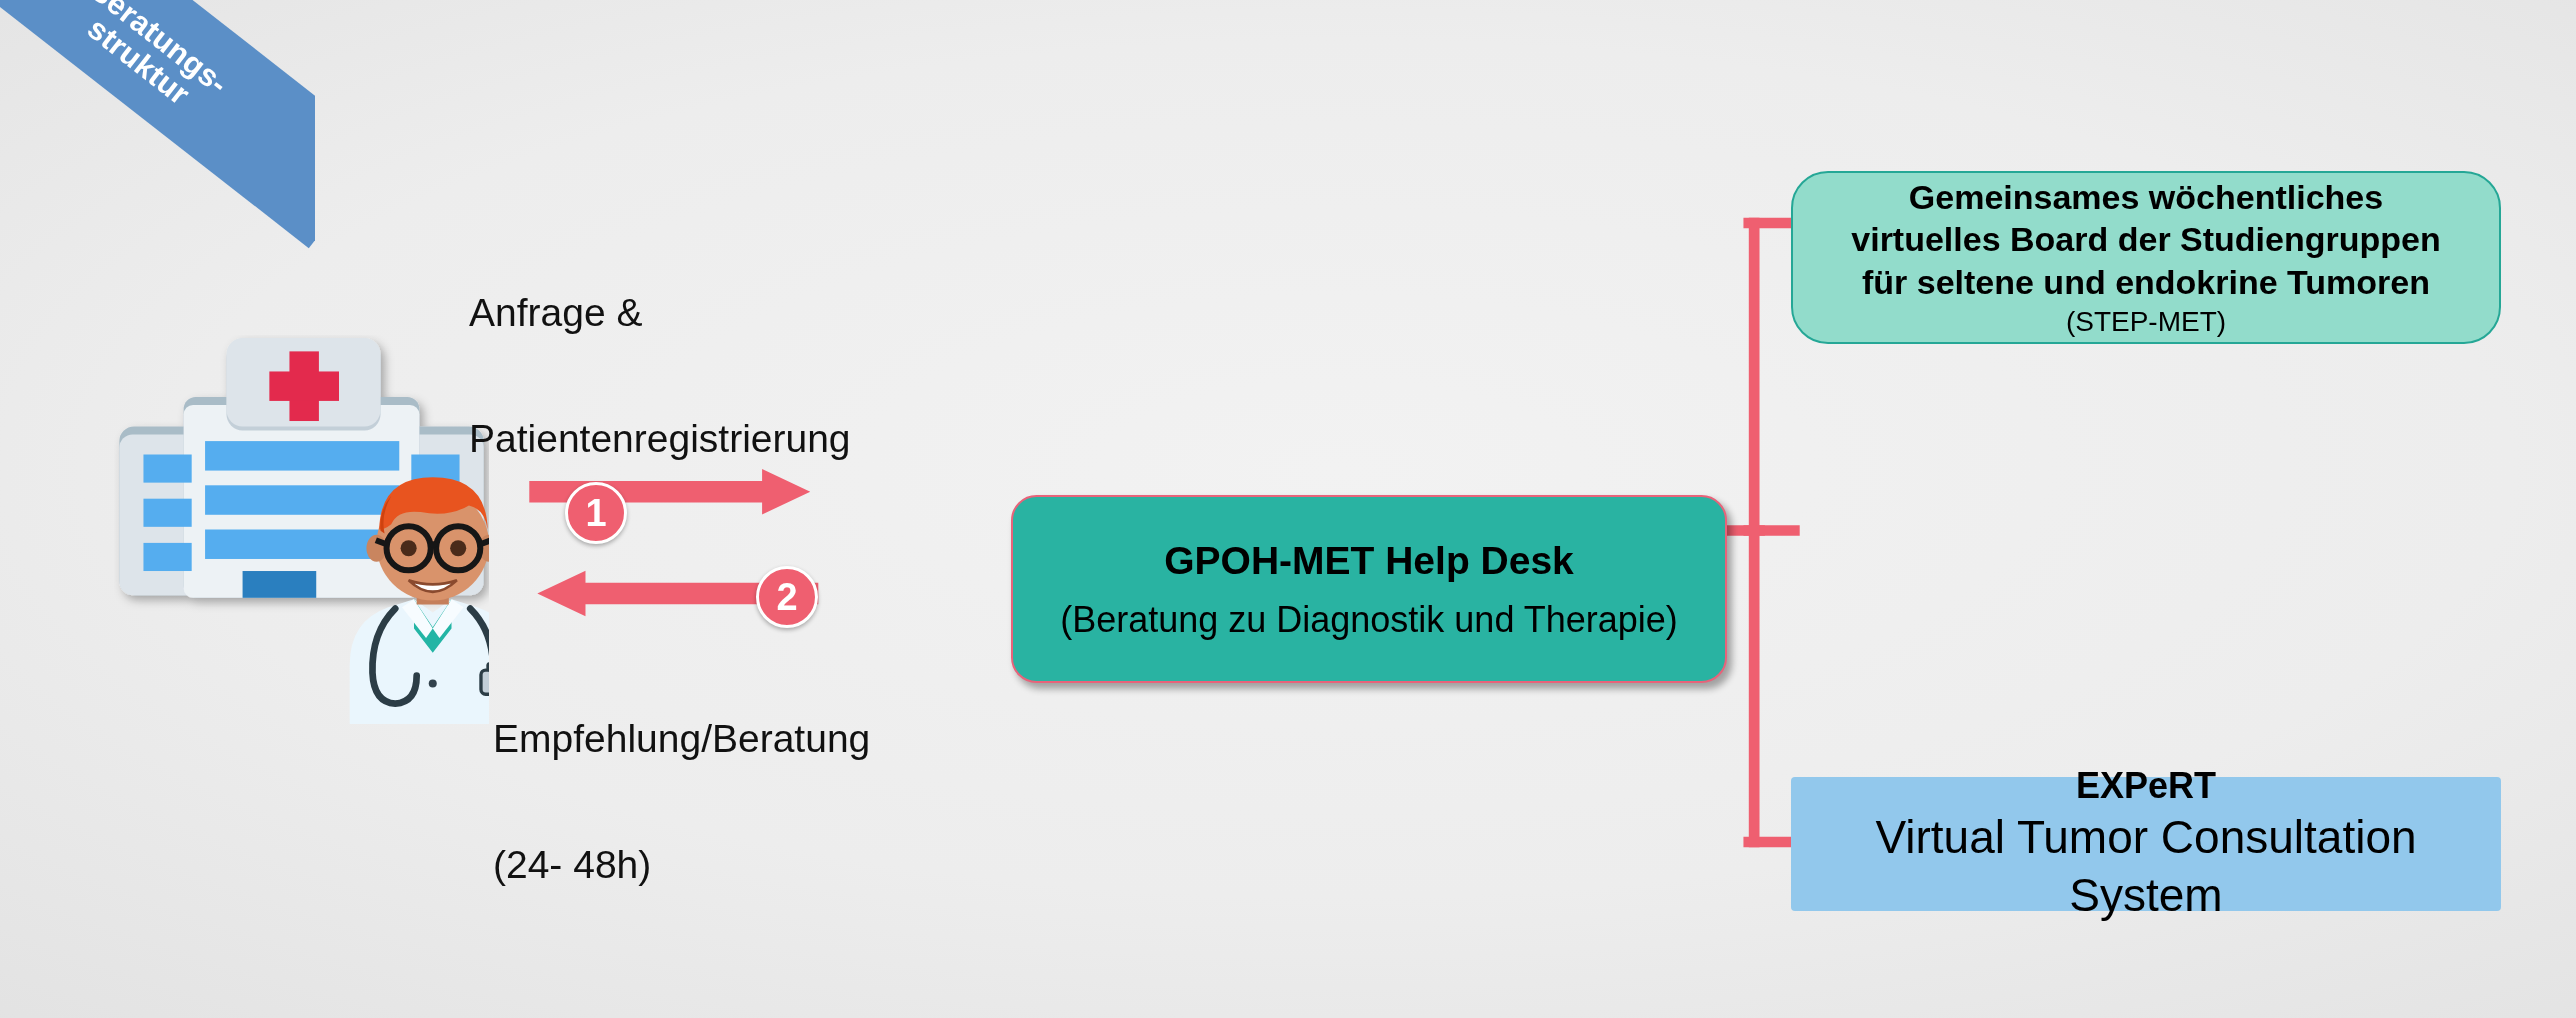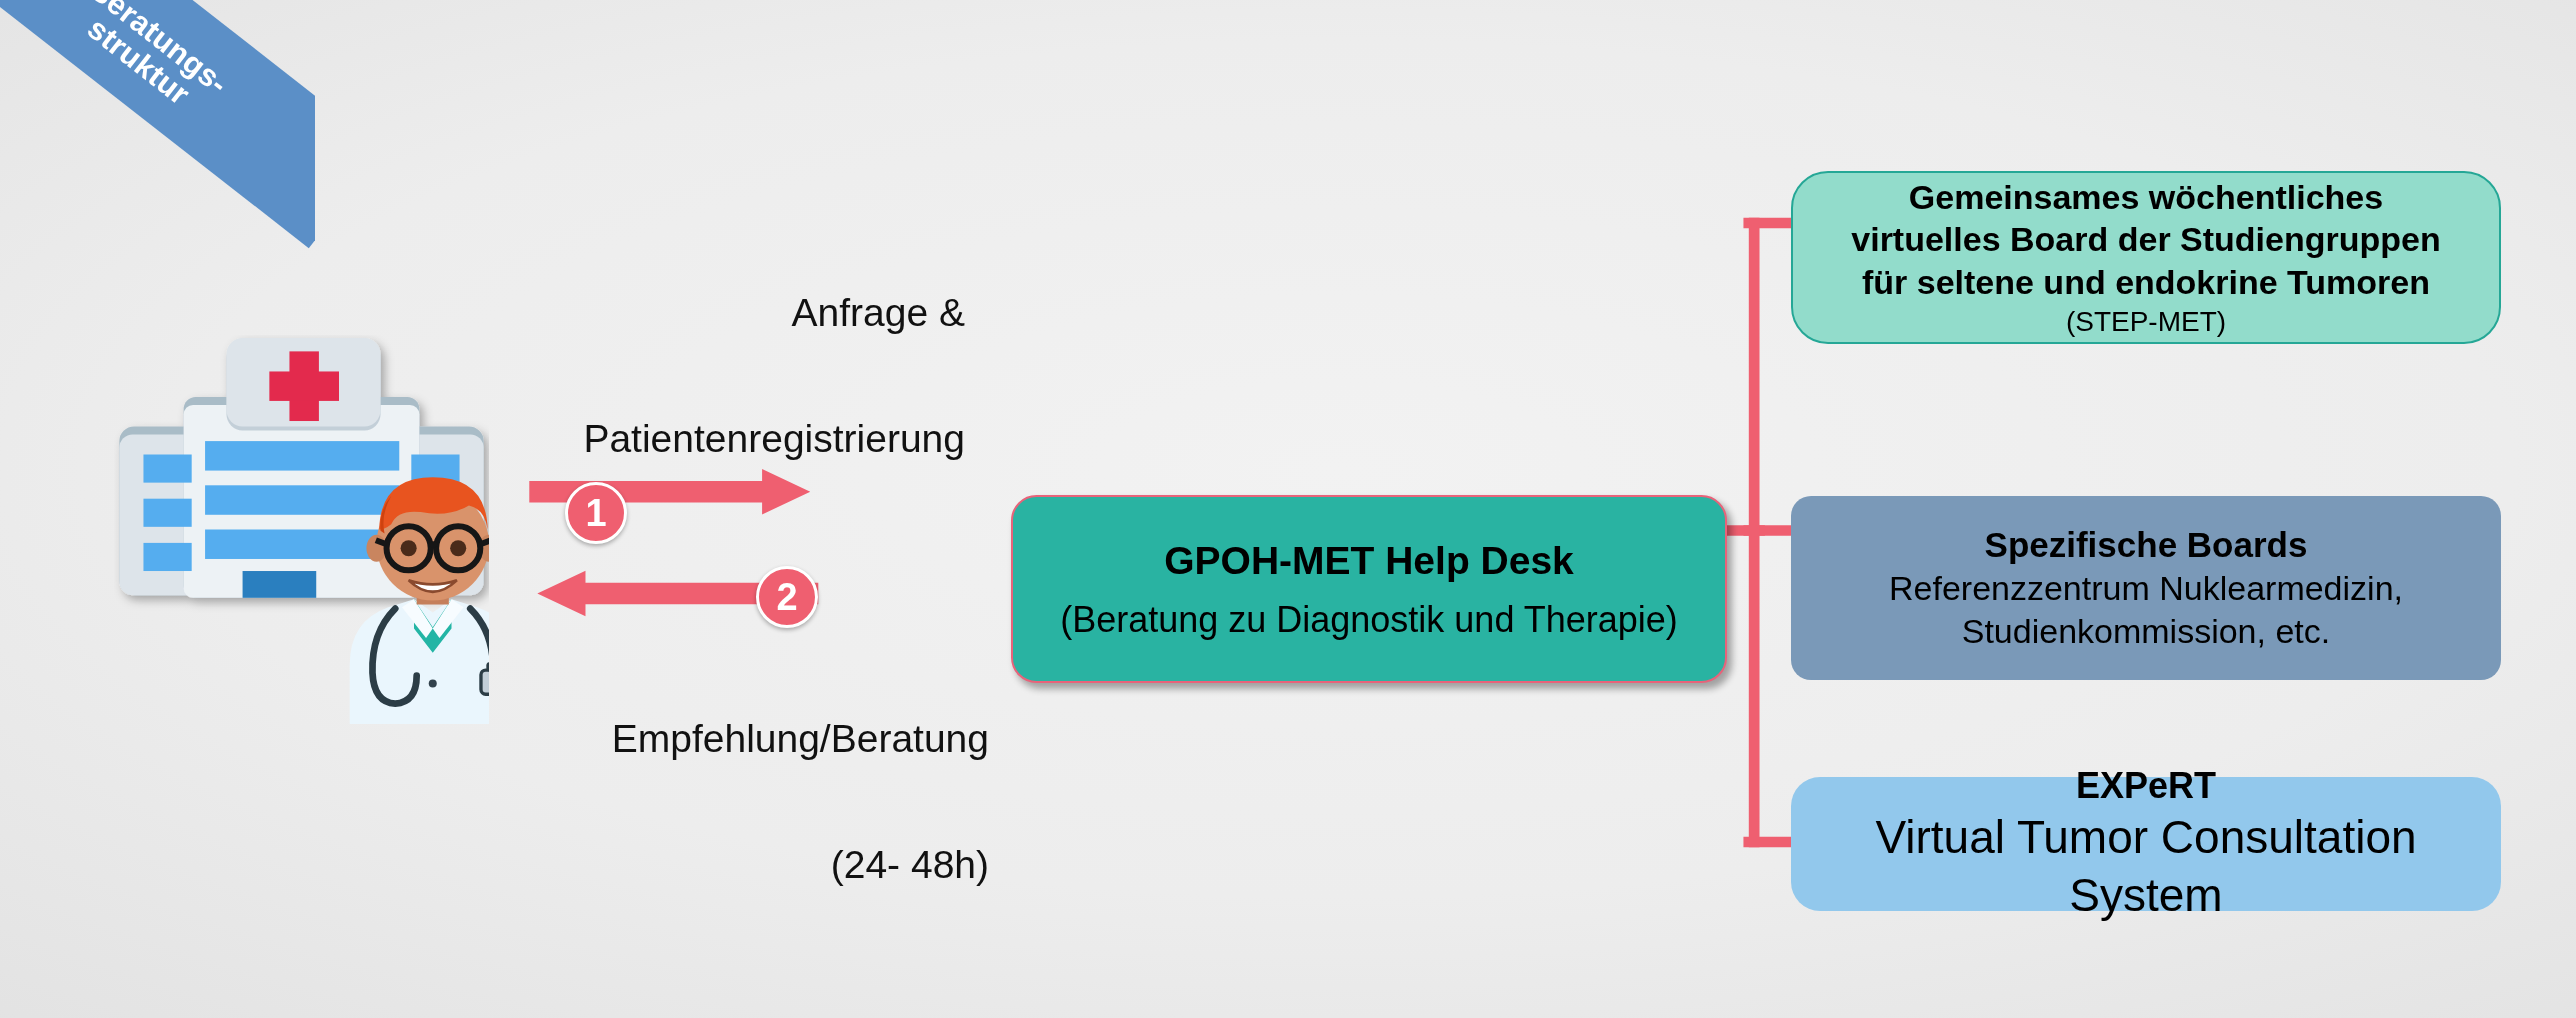--- a/index.html
+++ b/index.html
@@ -66,21 +66,21 @@
     height: 389px;
   }
   #illustration svg { display: block; width: 100%; height: 100%; }
 
   
   .flow-text {
     position: absolute;
     color: #111111;
     font-size: 39px;
     line-height: 1.62;
-    text-align: right;
+    text-align: left;
     white-space: pre-line;
     font-weight: normal;
   }
   #label-request  { left: 469px; top: 281px;  width: 496px; }
   #label-advice   { left: 493px; top: 707px; width: 496px; }
 
   
   #arrows {
     position: absolute;
     left: 529px;
@@ -181,21 +181,21 @@
   #box-specific .node-title { font-size: 35px; }
   #box-specific .node-sub   { font-size: 34px; }
 
   #box-expert {
     left: 1791px;
     top: 777px;
     width: 710px;
     height: 134px;
     background: #92C8EC;
     border: none;
-    border-radius: 29px;
+    border-radius: 4px;
   }
   #box-expert .node-title { font-size: 36px; }
   #box-expert .node-sub   { font-size: 46px; }
 </style>
 </head>
 <body>
 
 <div id="slide">
 
   <div id="ribbon-wrap">
@@ -330,25 +330,20 @@
     <div class="node-sub">(Beratung zu Diagnostik und Therapie)</div>
   </div>
 
   <div class="node-box" id="box-step">
     <div class="node-title">Gemeinsames wöchentliches
 virtuelles Board der Studiengruppen
 für seltene und endokrine Tumoren</div>
     <div class="node-sub">(STEP-MET)</div>
   </div>
 
-  <div class="node-box" id="box-specific">
-    <div class="node-title">Spezifische Boards</div>
-    <div class="node-sub">Referenzzentrum Nuklearmedizin,
-Studienkommission, etc.</div>
-  </div>
 
   <div class="node-box" id="box-expert">
     <div class="node-title">EXPeRT</div>
     <div class="node-sub">Virtual Tumor Consultation System</div>
   </div>
 
 </div>
 
 
 </body></html>

